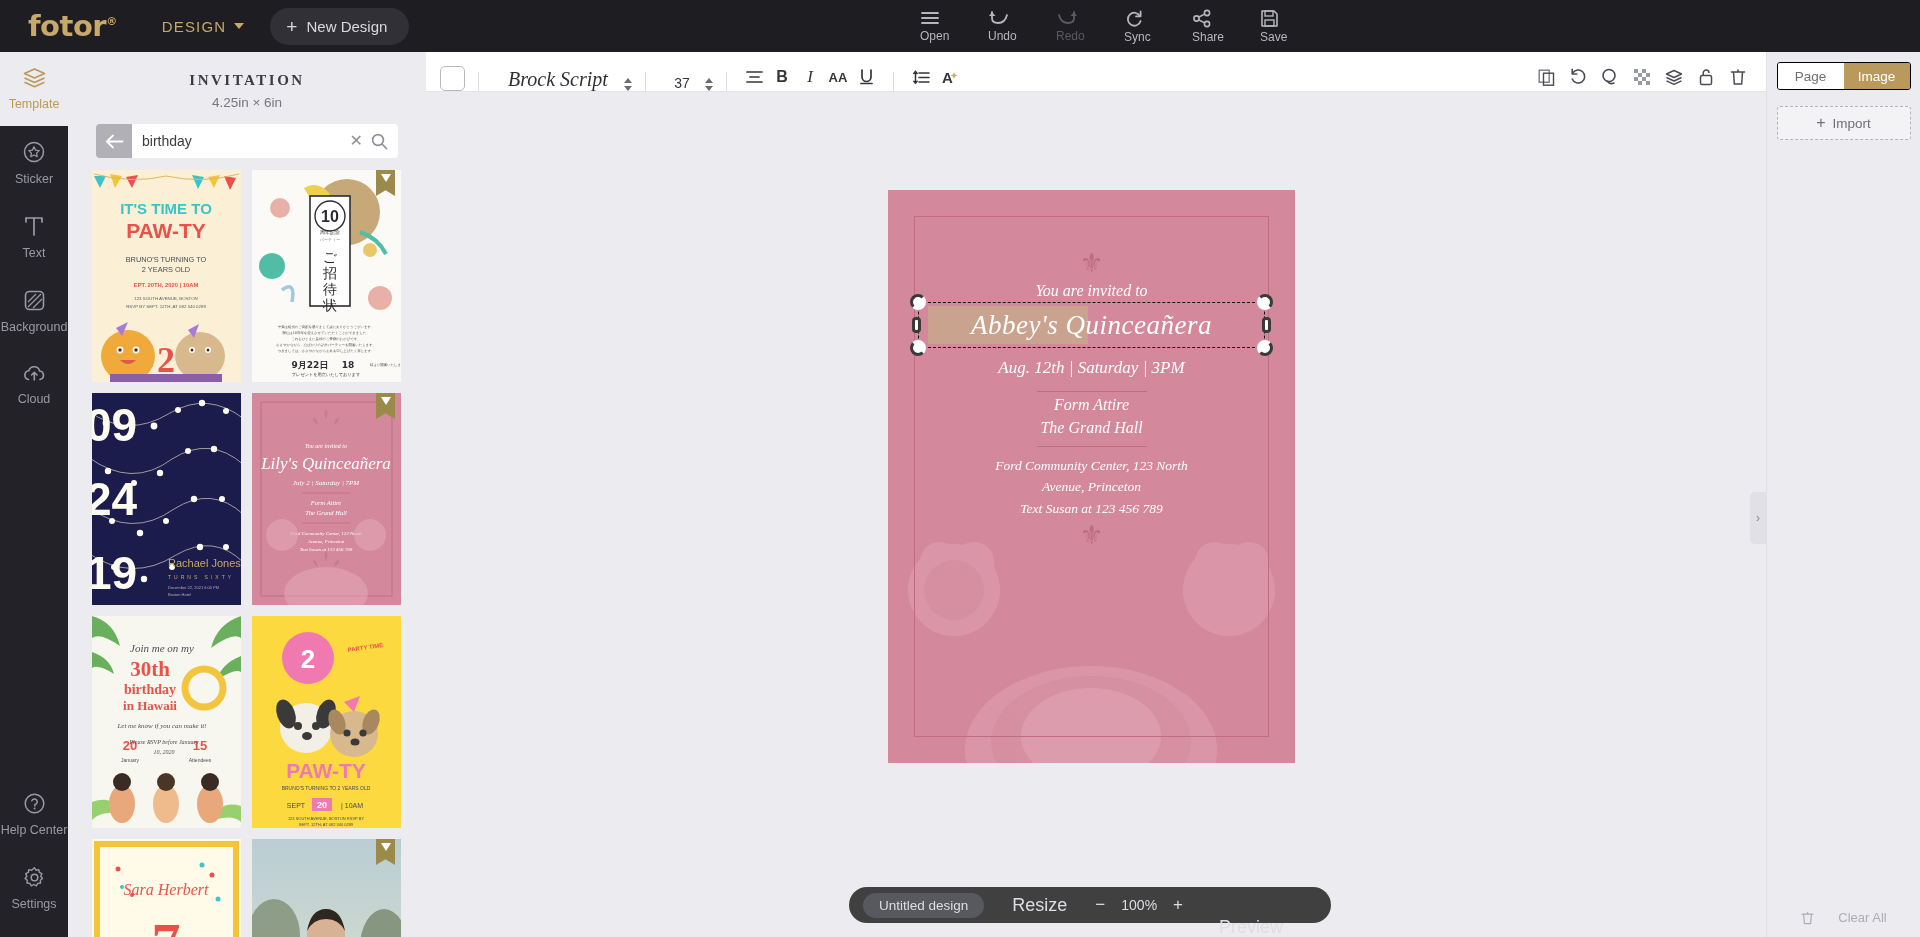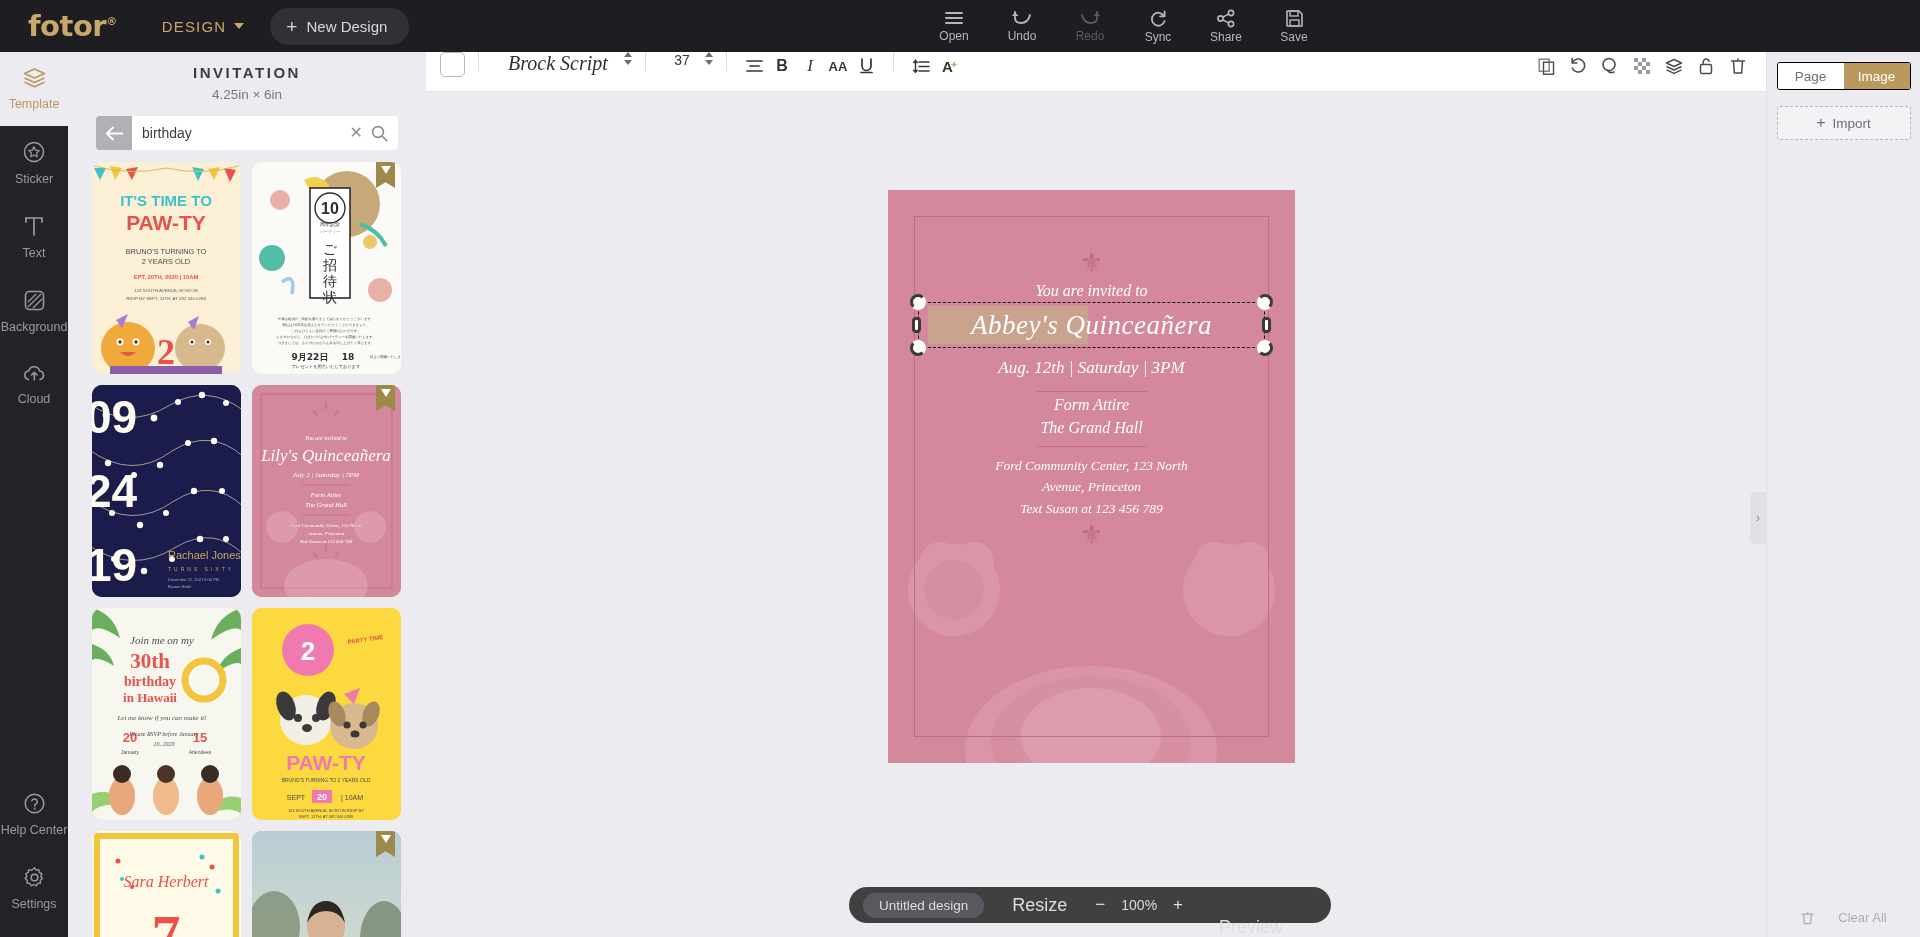--- a/index.html
+++ b/index.html
@@ -35,21 +35,21 @@
     border-radius: 20px; padding: 9px 22px 9px 16px; font-size: 15px;
     display: flex; align-items: center; gap: 9px; cursor: pointer;
   }
   .plus-sm { font-size: 19px; line-height: 1; color: #d8d8dd; }
 
   .topbar-actions {
     position: absolute; left: 920px; top: 0; height: 52px;
     display: flex; align-items: center; gap: 0;
   }
   .tb-item {
-    width: 68px; display: flex; flex-direction: column; align-items: center;
+    width: 68px; display: flex; flex-direction: column; align-items: flex-start;
     gap: 2px; color: #b6b6bd; font-size: 12px; cursor: pointer;
   }
   .tb-item.disabled { color: #5a5a63; }
   .tb-item svg { display: block; }
 
   
   .rail {
     position: absolute; top: 52px; left: 0; width: 68px; height: 885px;
     background: #222228;
   }
@@ -60,22 +60,22 @@
   }
   .rail-item.active { background: #ebebf0; color: #b99a5c; }
   .rail-bottom { position: absolute; bottom: 12px; left: 0; width: 68px; }
 
   
   .panel {
     position: absolute; top: 52px; left: 68px; width: 358px; height: 885px;
     background: #ebebf0; overflow: hidden;
   }
   .panel-title {
-    text-align: center; margin-top: 12px; font-size: 15px;
-    letter-spacing: 2.5px; color: #3b3b42; font-weight: bold;
+    text-align: center; margin-top: 20px; font-size: 15px;
+    letter-spacing: 2.5px; color: #3b3b42; font-weight: bold; font-family: Liberation Serif, serif;
   }
   .panel-sub { text-align: center; margin-top: 6px; font-size: 13.5px; color: #77777f; }
   .searchrow {
     margin: 14px auto 0; width: 302px; height: 34px;
     display: flex; align-items: stretch; border-radius: 4px; overflow: hidden;
   }
   .back-btn {
     width: 36px; background: #b0b0b6; display: flex; align-items: center;
     justify-content: center; cursor: pointer;
   }
@@ -87,37 +87,37 @@
     flex: 1; border: none; outline: none; font-size: 14px; color: #3b3b42;
     font-family: "Liberation Sans", sans-serif; background: transparent;
   }
   .xbtn { color: #8e8e96; font-size: 16px; cursor: pointer; line-height: 1; }
 
   .tgrid {
     margin: 12px auto 0; width: 310px; display: flex; flex-wrap: wrap;
     gap: 11px;
   }
   .thumb {
-    width: 149px; height: 212px; border-radius: 10px; overflow: hidden;
+    width: 149px; height: 212px; border-radius: 1px; overflow: hidden;
     position: relative; cursor: pointer; background: #fff;
   }
   .ribbon {
     position: absolute; right: 6px; top: 0; width: 19px; height: 26px;
     background: #9c8a4a; clip-path: polygon(0 0, 100% 0, 100% 100%, 50% 78%, 0 100%);
     display: flex; justify-content: center; padding-top: 4px;
   }
   .ribbon i {
     width: 0; height: 0; border-left: 5px solid transparent;
     border-right: 5px solid transparent; border-top: 8px solid #fff;
   }
 
   
   .toolbar2 {
     position: absolute; top: 52px; left: 426px; width: 1340px; height: 40px;
-    background: #fff; display: flex; align-items: flex-start; padding: 0 14px;
+    background: #fff; display: flex; align-items: flex-end; padding: 0 14px;
     border-bottom: 1px solid #e4e4e9;
   }
   .swatch {
     width: 25px; height: 25px; border: 1.5px solid #b8b8bf; border-radius: 5px;
     background: #fff; cursor: pointer;
   }
   .tsep { width: 1px; height: 19px; background: #dcdce2; margin: 0 13px; }
   .fontname {
     font-family: "Liberation Serif", serif; font-style: italic;
     font-size: 20px; color: #2f2f35; width: 132px; text-align: center;

